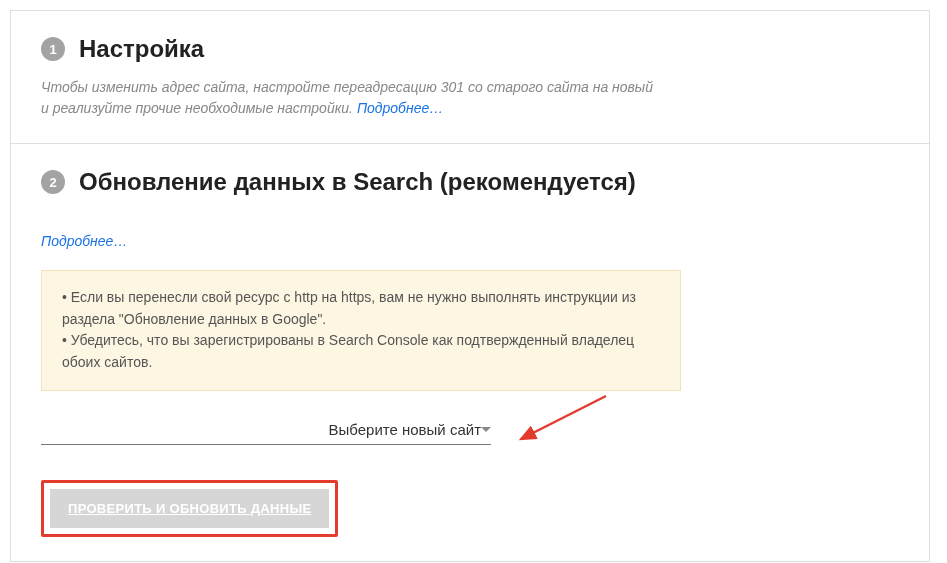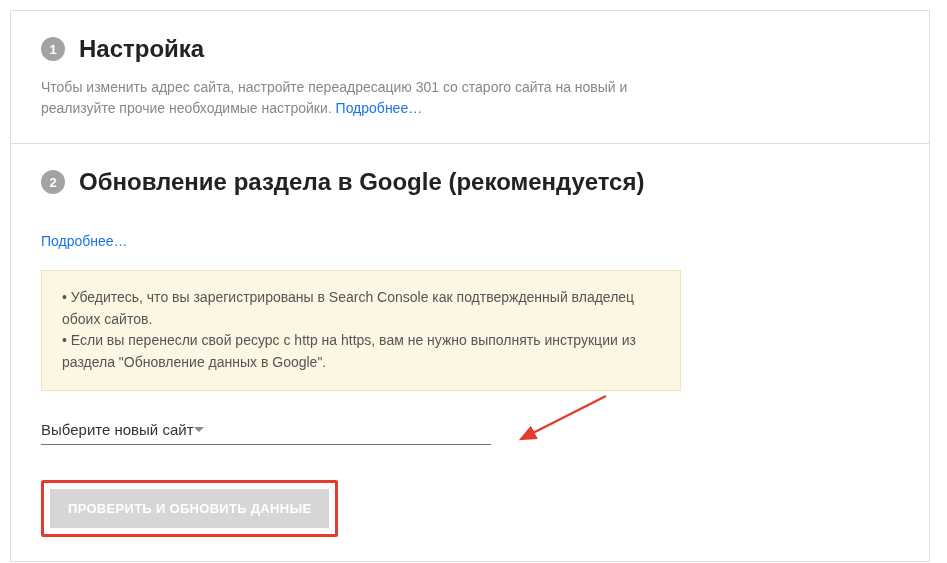--- a/index.html
+++ b/index.html
@@ -45,20 +45,21 @@
     .section-title {
       font-size: 24px;
       font-weight: bold;
       color: #222;
     }
     .section-desc {
       color: #888;
       font-size: 14px;
       line-height: 1.5;
       max-width: 620px;
+      font-style: italic;
     }
     .link-more {
       color: #1a73e8;
       cursor: pointer;
       font-size: 14px;
     }
     .info-box {
       background: #fdf6e3;
       border: 1px solid #f0e4b8;
       padding: 16px 20px;
@@ -67,21 +68,21 @@
       color: #555;
       font-size: 14px;
       line-height: 1.55;
     }
     .select-wrap {
       margin-top: 30px;
       max-width: 450px;
       border-bottom: 1px solid #777;
       display: flex;
       align-items: center;
-      justify-content: flex-start;
+      justify-content: flex-end;
       padding-bottom: 6px;
       cursor: pointer;
       position: relative;
     }
     .select-label {
       color: #333;
       font-size: 15px;
     }
     .caret-down {
       width: 0;
@@ -106,50 +107,51 @@
     .submit-btn {
       background: #d6d6d6;
       color: #fff;
       border: none;
       padding: 12px 18px;
       font-size: 13px;
       font-weight: bold;
       letter-spacing: 0.3px;
       text-transform: uppercase;
       cursor: pointer;
+      text-decoration: underline;
     }
   </style>
 </head>
 <body>
 
 <div class="container">
 
   <div class="section">
     <div class="section-header">
       <div class="step-badge">1</div>
       <div class="section-title">Настройка</div>
     </div>
     <div class="section-desc">
       <span>Чтобы изменить адрес сайта, настройте переадресацию 301 со старого сайта на новый и реализуйте прочие необходимые настройки. </span><span class="link-more">Подробнее…</span>
     </div>
   </div>
 
   <div class="section">
     <div class="section-header">
       <div class="step-badge">2</div>
-      <div class="section-title">Обновление раздела в Google (рекомендуется)</div>
+      <div class="section-title">Обновление данных в Search (рекомендуется)</div>
     </div>
     <div class="section-desc">
       <br>
       <span class="link-more">Подробнее…</span>
     </div>
 
     <div class="info-box">
+      <div>• <span>Если вы перенесли свой ресурс с http на https, вам не нужно выполнять инструкции из раздела "Обновление данных в Google".</span></div>
       <div>• <span>Убедитесь, что вы зарегистрированы в Search Console как подтвержденный владелец обоих сайтов.</span></div>
-      <div>• <span>Если вы перенесли свой ресурс с http на https, вам не нужно выполнять инструкции из раздела "Обновление данных в Google".</span></div>
     </div>
 
     <div class="select-wrap">
       <span class="select-label">Выберите новый сайт</span>
       <span class="caret-down"></span>
       <svg class="arrow-annotation" width="110" height="60">
         <defs>
           <marker id="arrowhead" markerWidth="8" markerHeight="8" refX="6" refY="3" orient="auto">
             <polygon points="0 0, 7 3, 0 6" fill="#e33b2e"></polygon>
           </marker>

